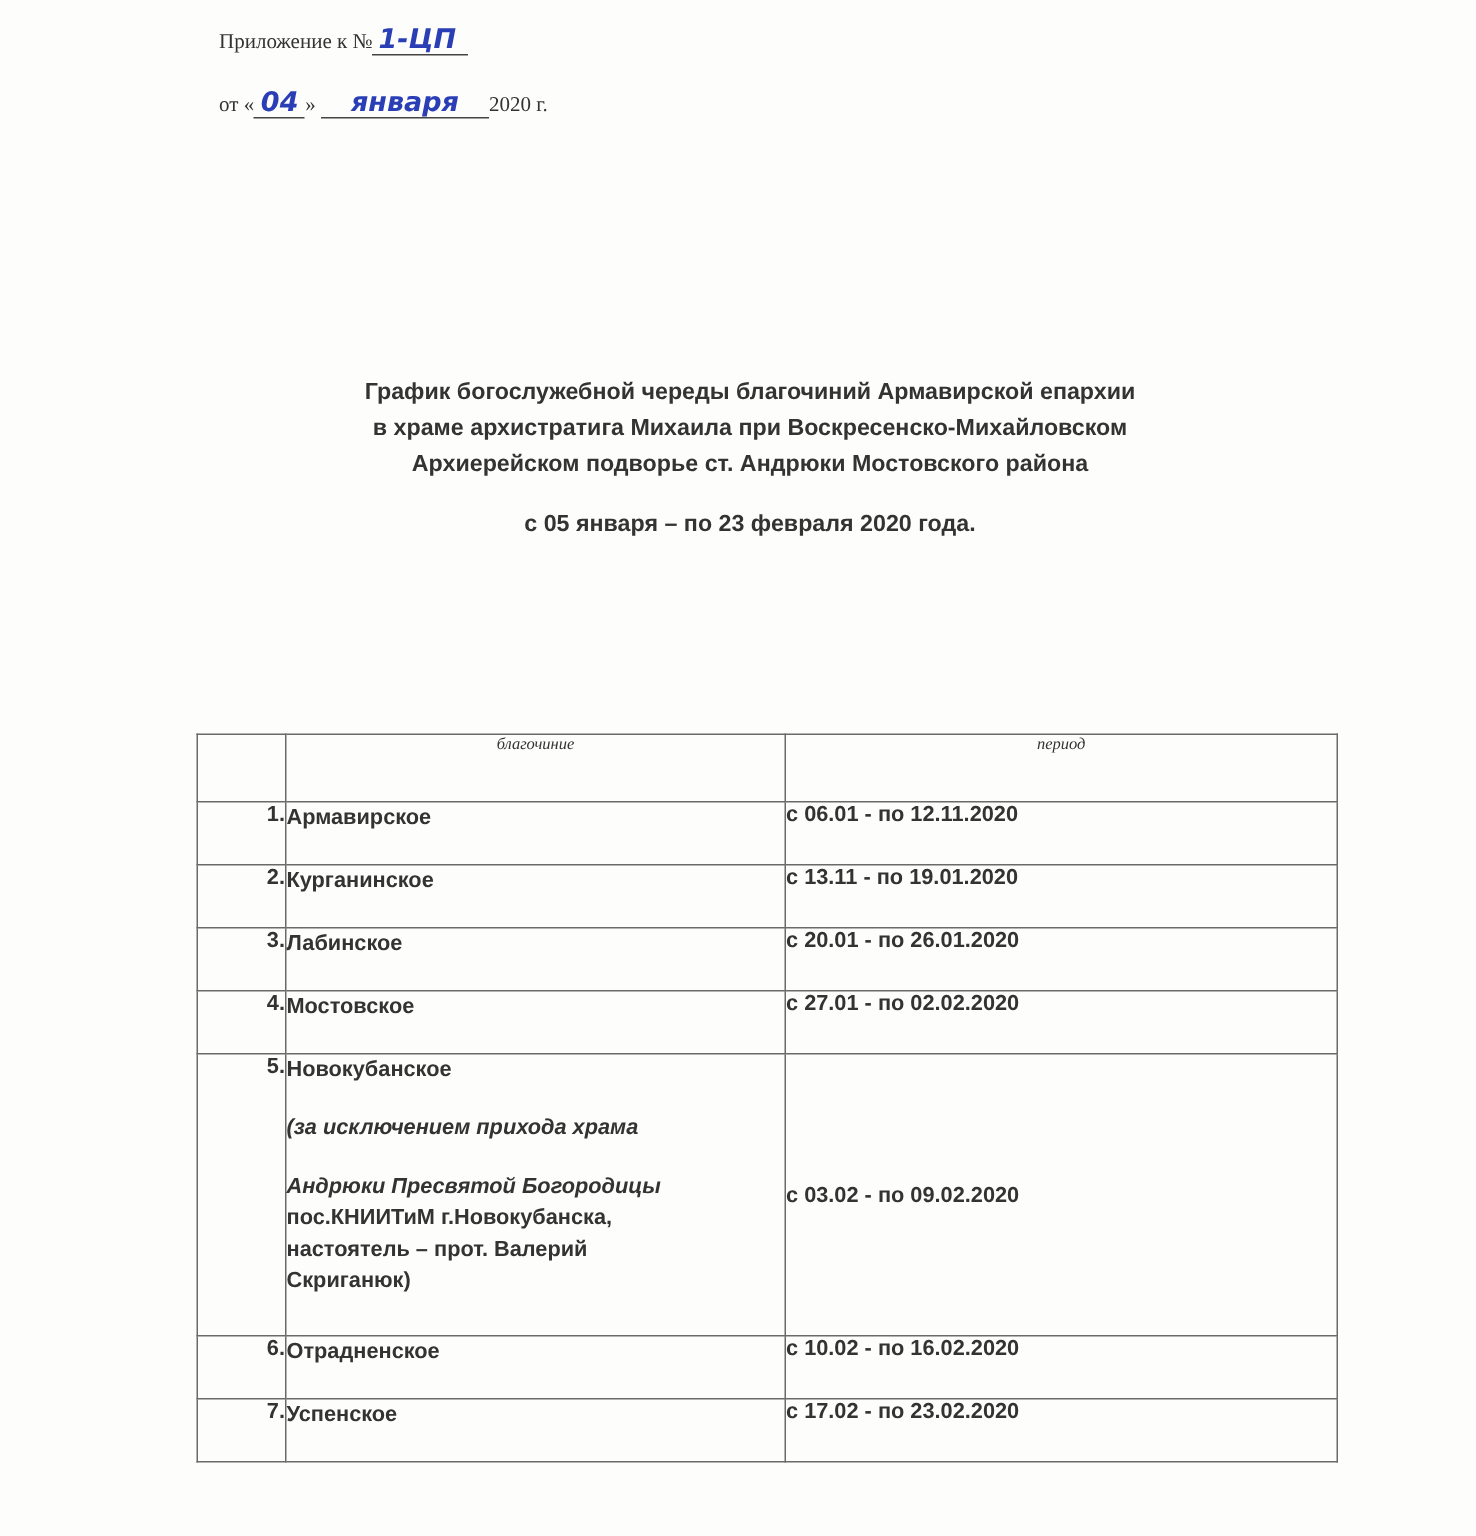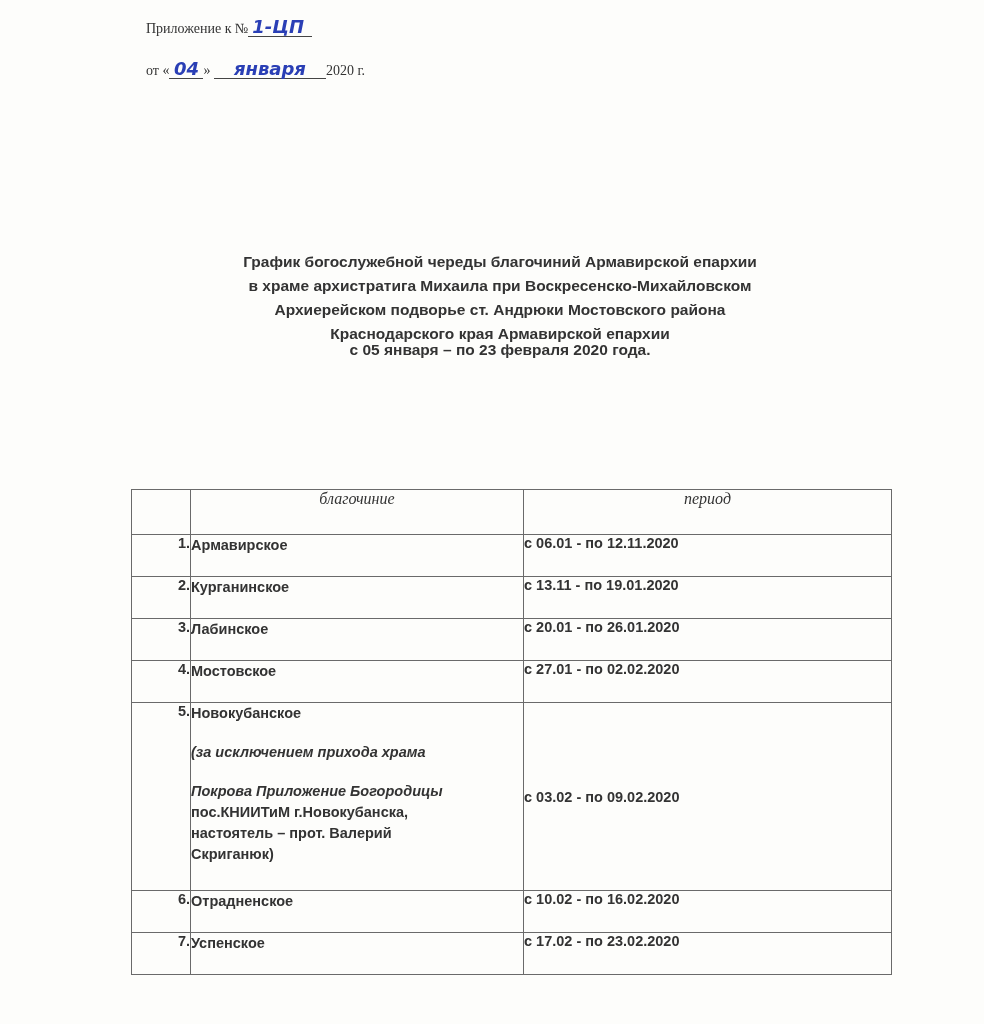--- a/index.html
+++ b/index.html
@@ -49,21 +49,21 @@
       font-family: "Liberation Sans", sans-serif;
       font-size: 14.5px; color: #333;
     }
     table.schedule td, table.schedule th {
       border: 1px solid #6a6a6a;
       vertical-align: top;
       padding: 0;
     }
     th.hdr {
       font-weight: normal; font-style: italic;
-      font-family: "Liberation Serif", serif; font-size: 16px;
+      font-family: "Liberation Serif", serif; font-size: 11px;
       height: 44px; text-align: center; padding-top: 6px;
     }
     td.num { width: 52px; text-align: right; padding: 8px 6px 0 0; font-weight: bold; }
     td.name { width: 326px; padding: 8px 0 0 6px; font-weight: bold; line-height: 21px; }
     td.per { padding-top: 8px; font-weight: bold; }
     tr.r { height: 42px; }
     .sub { display: block; }
     .sub.gap { margin-top: 18px; font-style: italic; }
     td.per.mid { vertical-align: middle; padding-top: 0; }
   </style>
@@ -78,21 +78,20 @@
     <span>от</span>
     <span>«</span><span class="hand day">04</span><span>»</span>
     <span class="hand month">января</span><span>2020 г.</span>
   </div>
 </div>
 
 <div class="title-block">
   <div>График богослужебной череды благочиний Армавирской епархии</div>
   <div>в храме архистратига Михаила при Воскресенско-Михайловском</div>
   <div>Архиерейском подворье ст. Андрюки Мостовского района</div>
-  <div>Краснодарского края Армавирской епархии</div>
 </div>
 <div class="period-line">с 05 января – по 23 февраля 2020 года.</div>
 
 <table class="schedule">
   <tbody>
       <tr>
     <th class="hdr" style="width:58px"></th>
     <th class="hdr" style="width:332px">благочиние</th>
     <th class="hdr">период</th>
   </tr>
@@ -114,21 +113,21 @@
   <tr class="r">
     <td class="num">4.</td>
     <td class="name">Мостовское</td>
     <td class="per">с  27.01  - по 02.02.2020</td>
   </tr>
   <tr style="height:188px">
     <td class="num">5.</td>
     <td class="name">
       <span class="sub">Новокубанское</span>
       <span class="sub gap">(за исключением прихода храма</span>
-      <span class="sub gap">Покрова Приложение Богородицы</span>
+      <span class="sub gap">Андрюки Пресвятой Богородицы</span>
       <span class="sub">пос.КНИИТиМ г.Новокубанска,</span>
       <span class="sub">настоятель – прот. Валерий</span>
       <span class="sub">Скриганюк)</span>
     </td>
     <td class="per mid">с 03.02  - по 09.02.2020</td>
   </tr>
   <tr class="r">
     <td class="num">6.</td>
     <td class="name">Отрадненское</td>
     <td class="per">с  10.02  - по 16.02.2020</td>

